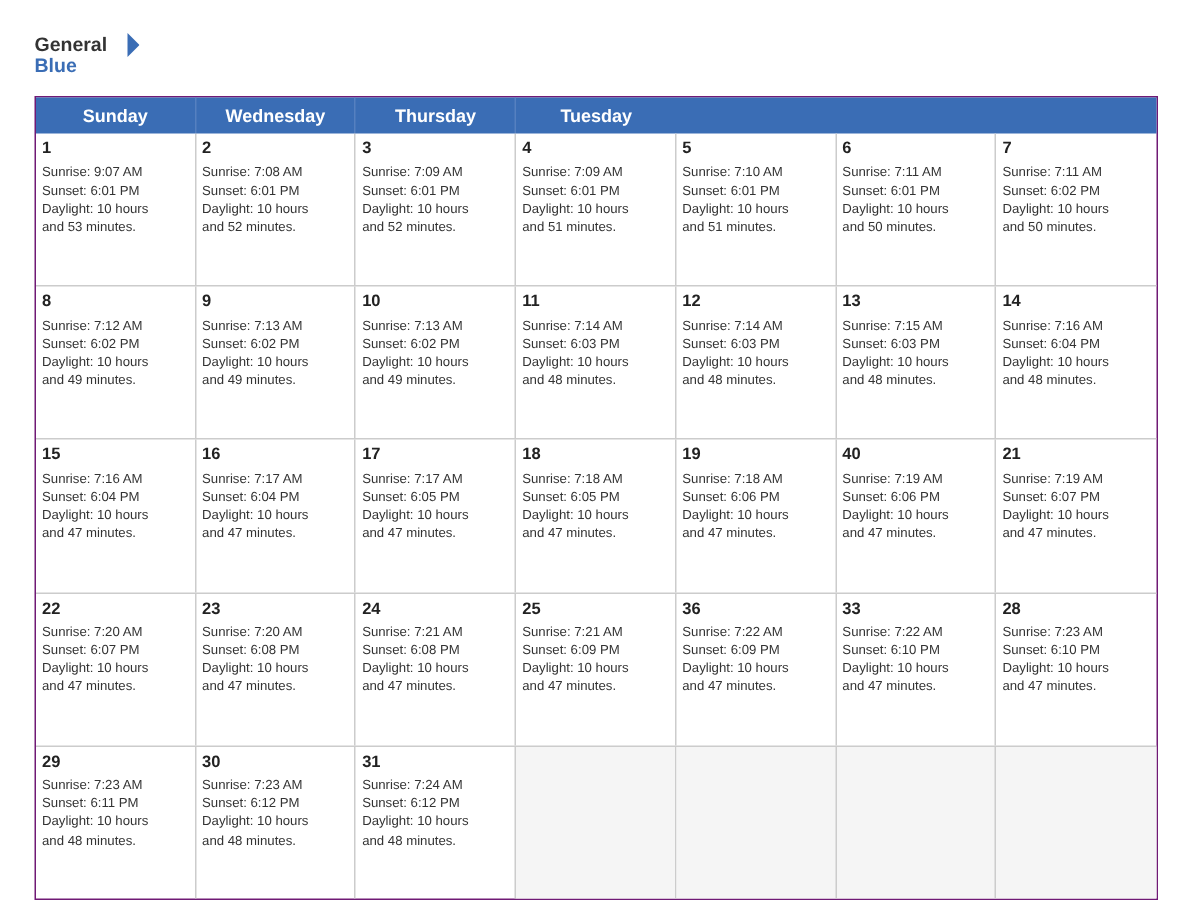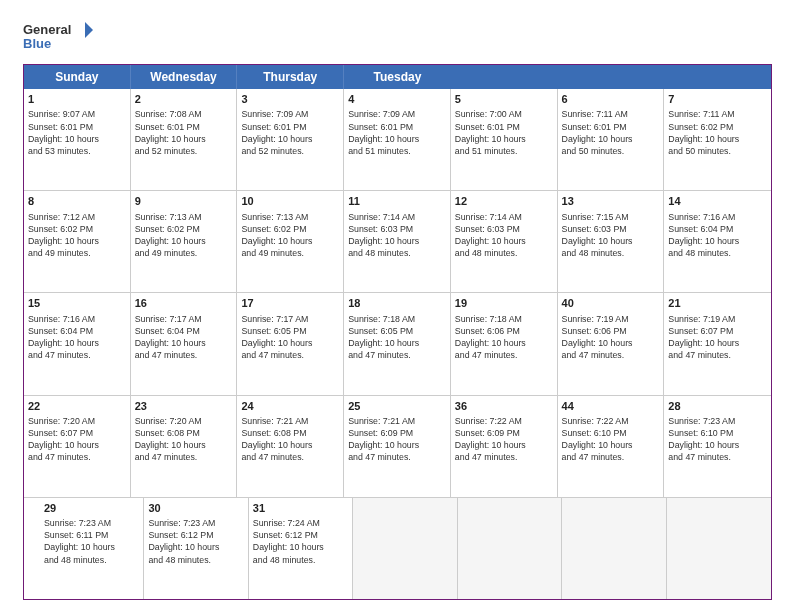--- a/index.html
+++ b/index.html
@@ -65,21 +65,21 @@
       flex: 1;
       display: flex;
       flex-direction: column;
     }
     .cal-row {
       flex: 1;
       display: grid;
       grid-template-columns: repeat(7, 1fr);
       border-bottom: 1px solid #ccc;
     }
-    .cal-row:last-child { border-bottom: none; margin-left: 16px; }
+    .cal-row:last-child { border-bottom: none; }
     .cal-cell {
       border-right: 1px solid #ccc;
       padding: 3px 4px;
       font-size: 9.2px;
       color: #333;
       line-height: 1.4;
       vertical-align: top;
       min-height: 0;
     }
     .cal-cell:last-child { border-right: none; }
@@ -147,21 +147,21 @@
           </div>
           <div class="cal-cell">
             <span class="day-num">4</span>
             <div class="cell-text">Sunrise: 7:09 AM</div>
             <div class="cell-text">Sunset: 6:01 PM</div>
             <div class="cell-text">Daylight: 10 hours</div>
             <div class="cell-text">and 51 minutes.</div>
           </div>
           <div class="cal-cell">
             <span class="day-num">5</span>
-            <div class="cell-text">Sunrise: 7:00 AM</div>
+            <div class="cell-text">Sunrise: 7:10 AM</div>
             <div class="cell-text">Sunset: 6:01 PM</div>
             <div class="cell-text">Daylight: 10 hours</div>
             <div class="cell-text">and 51 minutes.</div>
           </div>
           <div class="cal-cell">
             <span class="day-num">6</span>
             <div class="cell-text">Sunrise: 7:11 AM</div>
             <div class="cell-text">Sunset: 6:01 PM</div>
             <div class="cell-text">Daylight: 10 hours</div>
             <div class="cell-text">and 50 minutes.</div>
@@ -306,21 +306,21 @@
             <div class="cell-text">and 47 minutes.</div>
           </div>
           <div class="cal-cell">
             <span class="day-num">36</span>
             <div class="cell-text">Sunrise: 7:22 AM</div>
             <div class="cell-text">Sunset: 6:09 PM</div>
             <div class="cell-text">Daylight: 10 hours</div>
             <div class="cell-text">and 47 minutes.</div>
           </div>
           <div class="cal-cell">
-            <span class="day-num">44</span>
+            <span class="day-num">33</span>
             <div class="cell-text">Sunrise: 7:22 AM</div>
             <div class="cell-text">Sunset: 6:10 PM</div>
             <div class="cell-text">Daylight: 10 hours</div>
             <div class="cell-text">and 47 minutes.</div>
           </div>
           <div class="cal-cell">
             <span class="day-num">28</span>
             <div class="cell-text">Sunrise: 7:23 AM</div>
             <div class="cell-text">Sunset: 6:10 PM</div>
             <div class="cell-text">Daylight: 10 hours</div>

